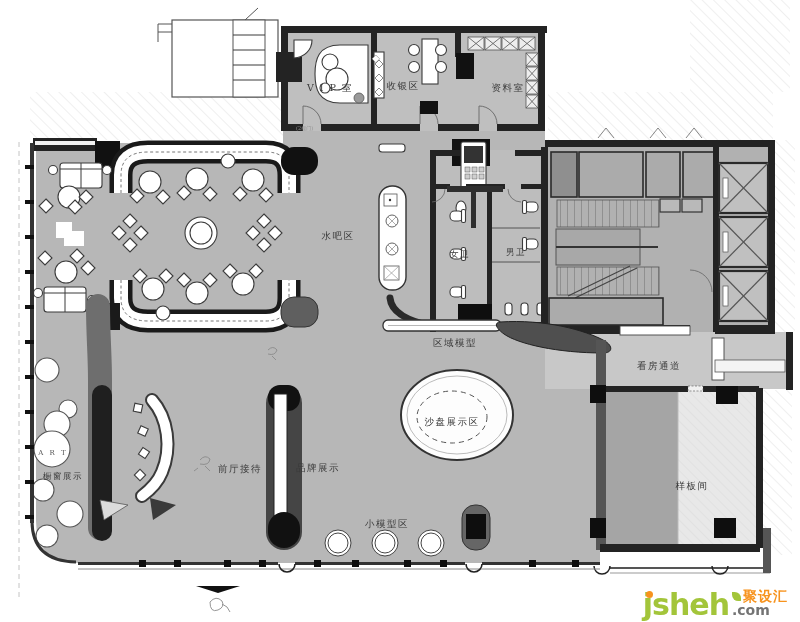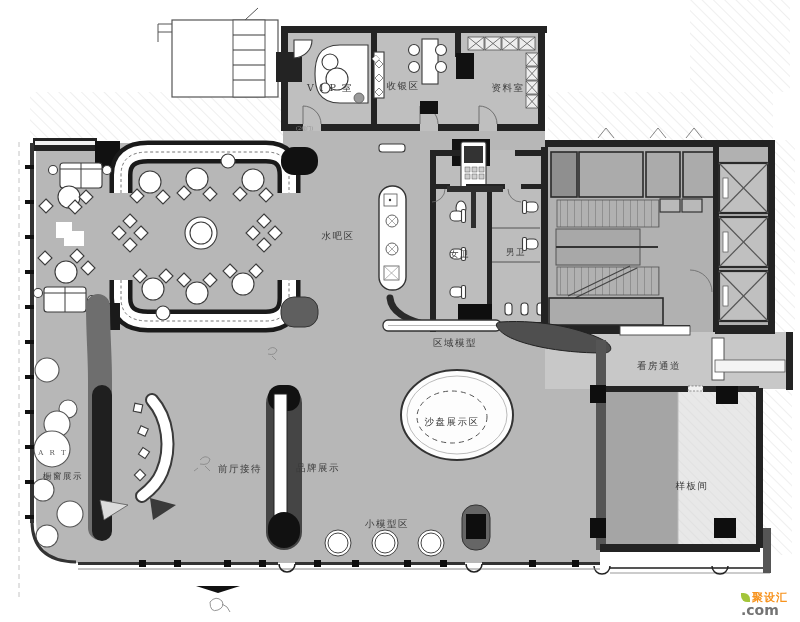--- a/index.html
+++ b/index.html
@@ -14,21 +14,21 @@
   .furn{fill:#ffffff;stroke:#3b3b3b;stroke-width:1.1;}
   .wall{fill:#232323;}
   .thinw{stroke:#3b3b3b;stroke-width:1;fill:none;}
   
   #wm{position:absolute;right:12px;bottom:5px;display:flex;align-items:flex-end;gap:3px;}
   .wm-name{font-weight:800;font-size:30px;line-height:0.8;color:#a3c53a;letter-spacing:-1px;position:relative;}
   .wm-name::before{content:"";position:absolute;left:3px;top:-2px;width:7px;height:7px;border-radius:50%;background:#f7931e;}
   .wm-col{display:flex;flex-direction:column;align-items:flex-start;line-height:1;}
   .wm-top{display:flex;align-items:center;gap:2px;}
   .wm-leaf{width:9px;height:9px;background:#a3c53a;border-radius:0 70% 0 70%;display:inline-block;}
-  .wm-badge{color:#f7931e;font-size:11px;font-weight:700;letter-spacing:1px;}
+  .wm-badge{color:#f7931e;font-size:14px;font-weight:700;letter-spacing:1px;}
   .wm-com{color:#737373;font-size:14px;font-weight:800;}
 </style>
 </head>
 <body>
 
 <div id="stage">
 <svg width="800" height="622" viewBox="0 0 800 622">
   <defs>
     <pattern id="h1" patternUnits="userSpaceOnUse" width="8" height="8" patternTransform="rotate(-45)">
       <line x1="0" y1="0" x2="0" y2="8" stroke="#e4e4e4" stroke-width="1.2"></line>
@@ -463,20 +463,21 @@
     <text class="lbl" x="240" y="472">前厅接待</text>
     <text class="lbl" x="318" y="471">品牌展示</text>
     <text class="lbl lbl-sm" x="63" y="479">橱窗展示</text>
     <text class="lbl" x="387" y="527">小模型区</text>
     <text class="art" x="53" y="455">A R T</text>
     <text class="note" x="296" y="130">(2樘门)</text>
   </g>
 </svg>
 
 <div id="wm">
+  <span class="wm-name">jsheh</span>
   <div class="wm-col">
     <div class="wm-top">
       <span class="wm-leaf"></span>
       <span class="wm-badge">聚设汇</span>
     </div>
     <span class="wm-com">.com</span>
   </div>
 </div>
 </div>
 

